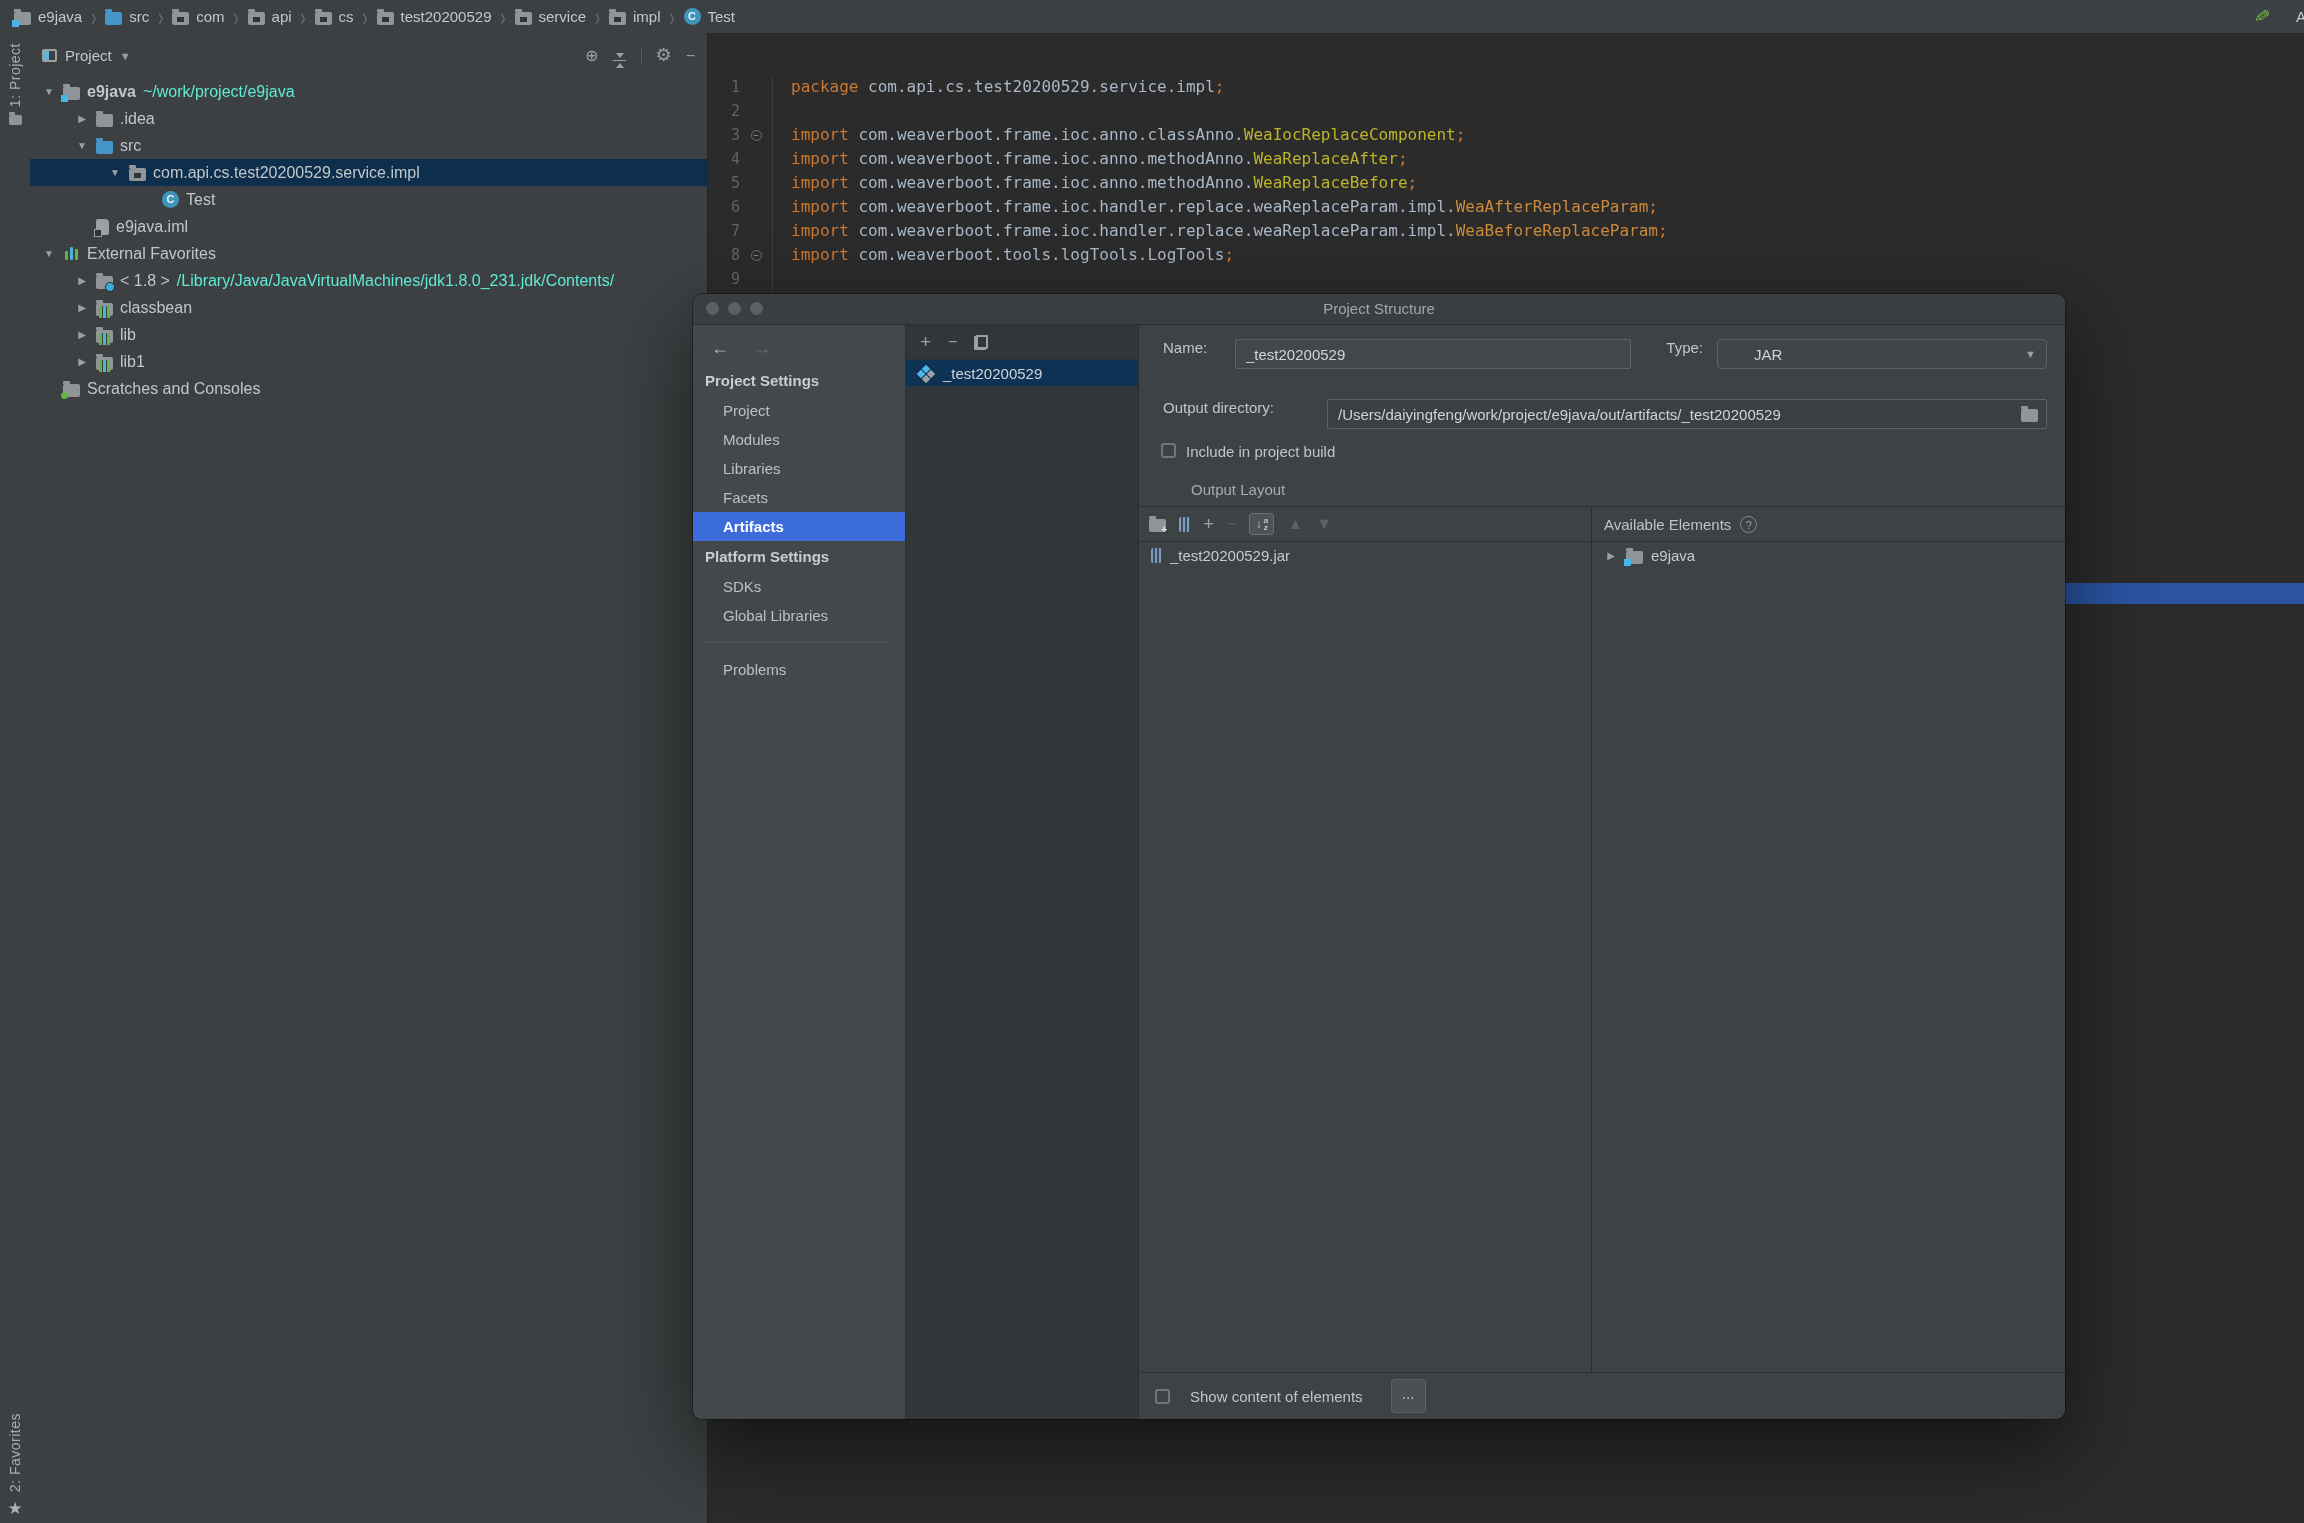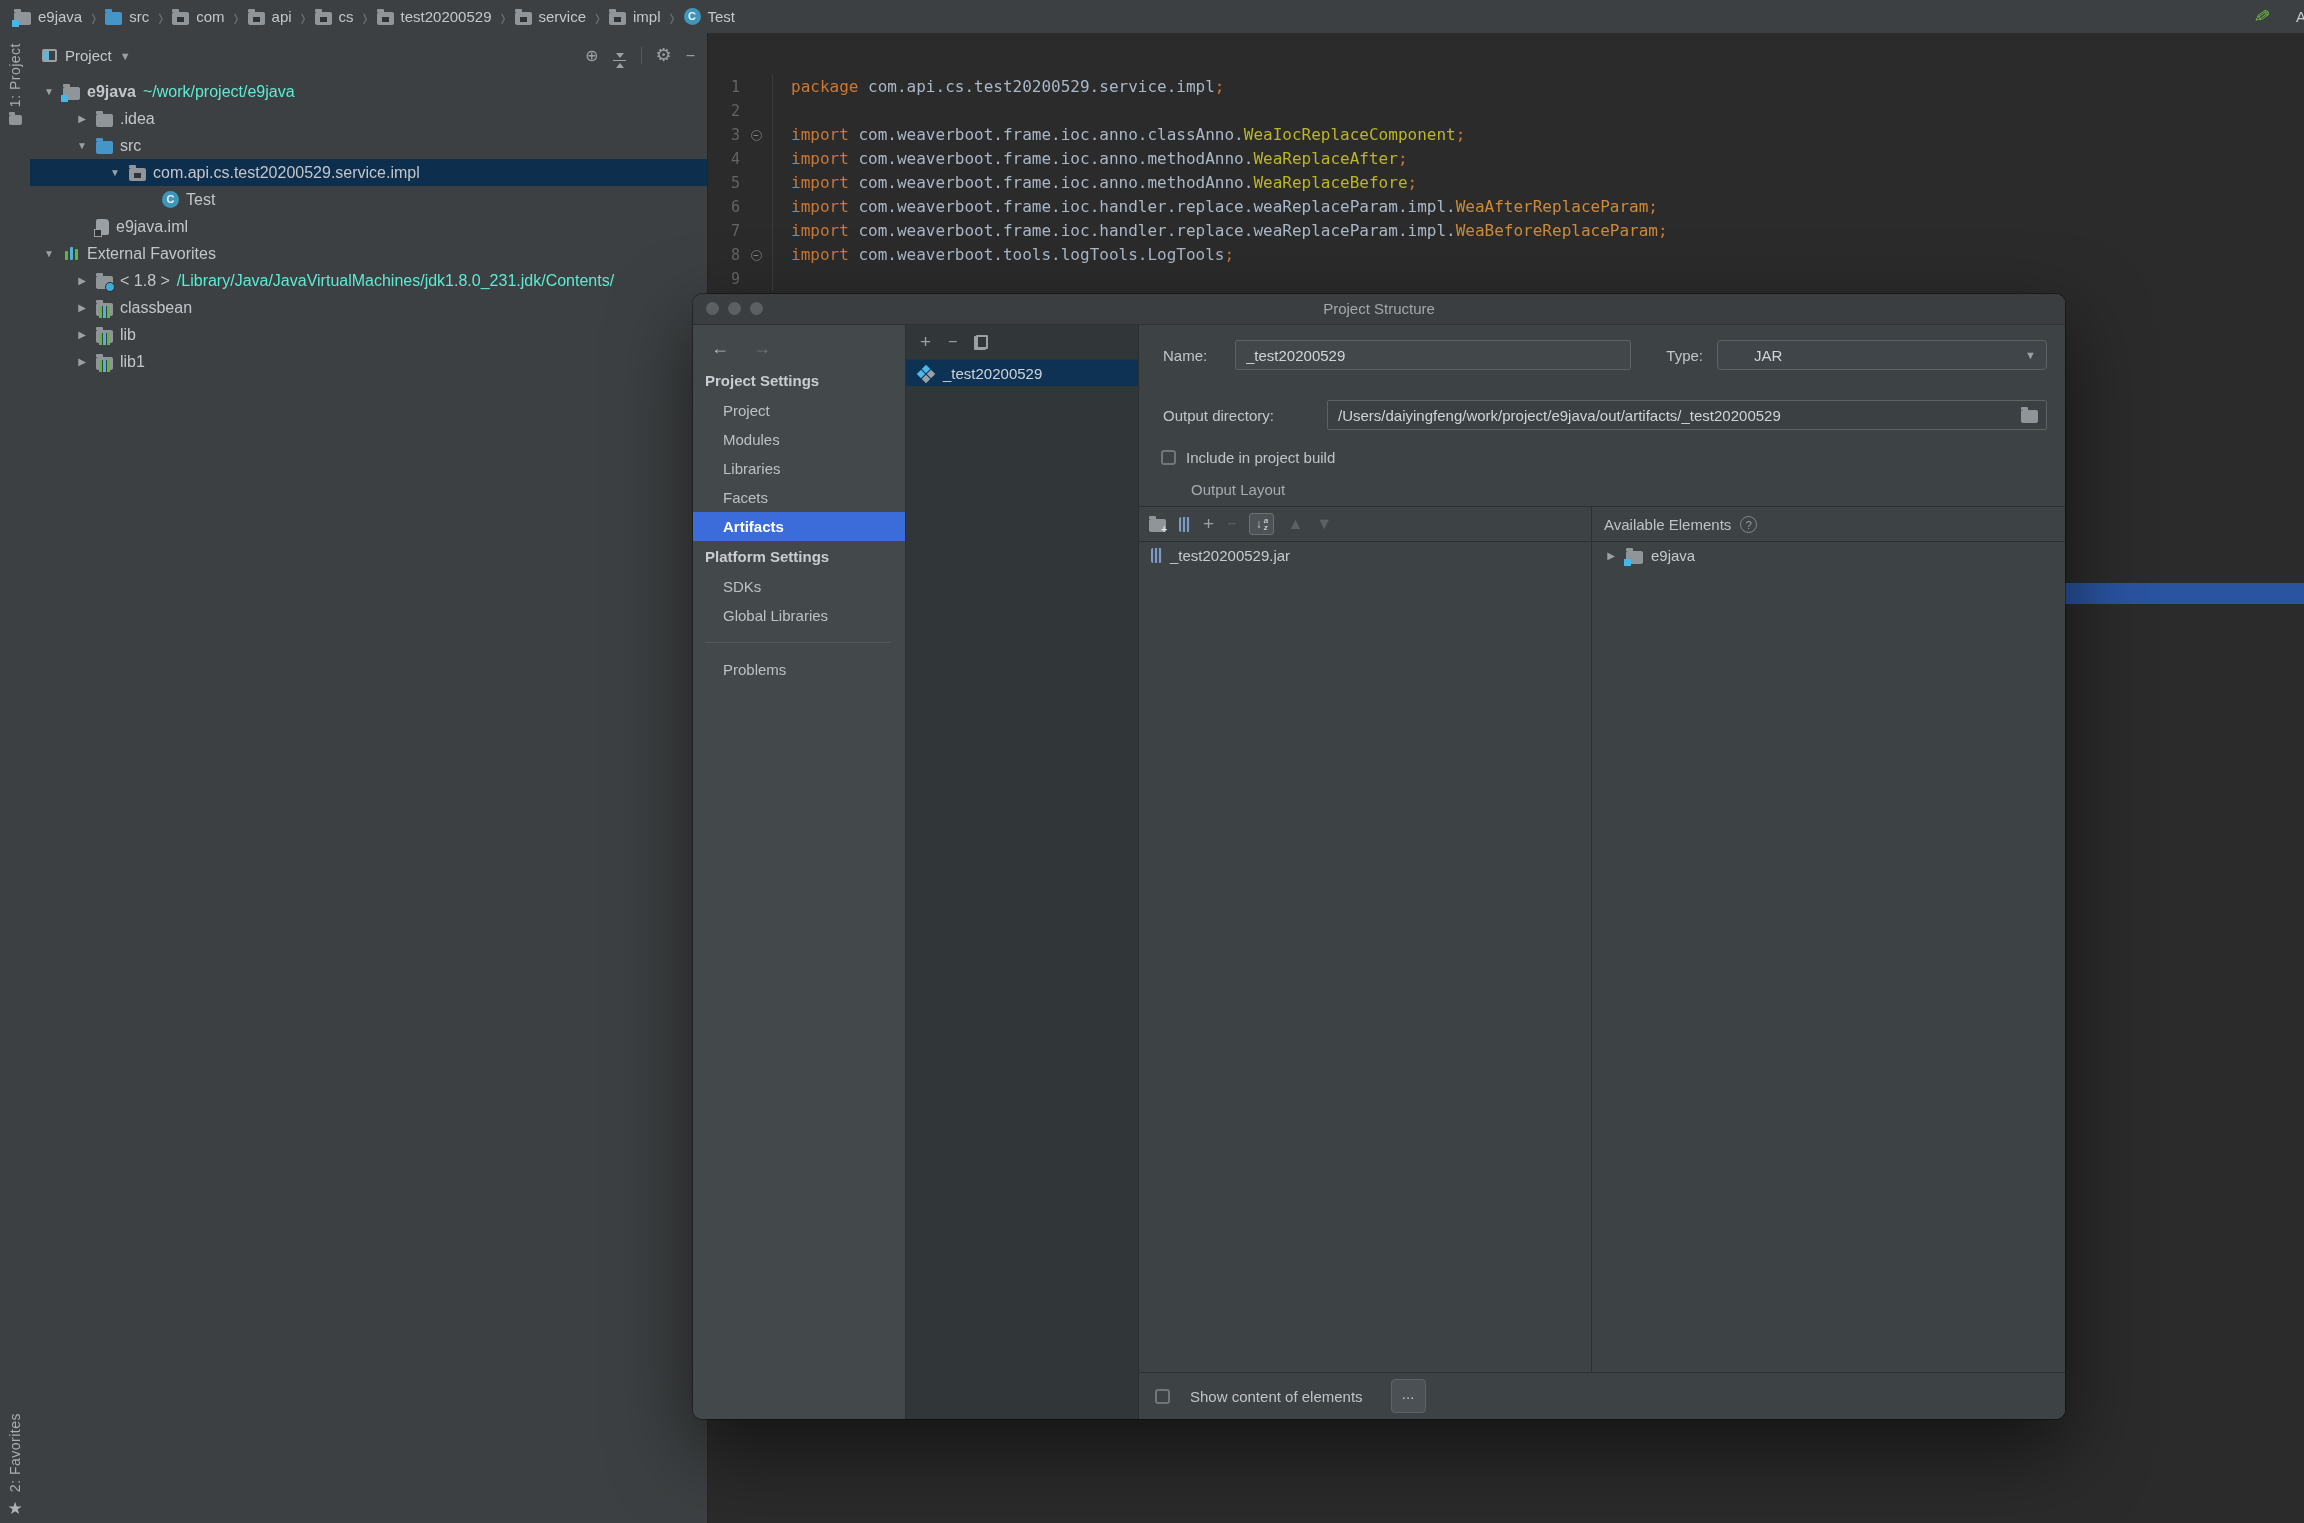--- a/index.html
+++ b/index.html
@@ -71,21 +71,21 @@
   .sb-item.sel{background:#3b6cd9;color:#fff;font-weight:bold}
   .sb-sep{height:1px;background:#54585b;margin:12px 14px 12px 12px}
   
   #dlg-mid{width:232px;flex:none;background:#313639;border-left:1px solid #2d3032;border-right:1px solid #2d3032;display:flex;flex-direction:column}
   #mid-toolbar{height:34px;flex:none;display:flex;align-items:center;gap:17px;padding-left:14px;border-bottom:1px solid #2d3032}
   .mrow{height:26px;display:flex;align-items:center;gap:8px;padding-left:12px;color:#ced3d7;white-space:nowrap}
   .mrow.sel{background:#0e3253}
   
   #dlg-right{flex:1;display:flex;flex-direction:column;min-width:0;background:#3d4245}
   #form-top{padding:14px 18px 0 16px;flex:none}
-  .frow{display:flex;align-items:center;height:32px}
+  .frow{display:flex;height:32px}
   #row-name{margin-bottom:28px}
   .flabel{color:#c2c6ca;flex:none}
   #name-label{width:64px;margin-left:8px;margin-right:8px}
   #name-input{width:396px;height:30px;box-sizing:border-box;background:#424749;border:1px solid #5c6265;border-radius:2px;
               color:#d0d5d9;font-size:15px;padding:0 10px;font-family:inherit;outline:none}
   #type-label{margin-left:auto;margin-right:14px}
   #type-combo{width:330px;height:30px;box-sizing:border-box;border:1px solid #5c6265;border-radius:4px;background:#3f4548;
               display:flex;align-items:center;gap:9px;padding:0 10px;color:#d0d5d9}
   .combo-caret{margin-left:auto;color:#9da0a3;font-size:11px}
   #row-outdir{margin-bottom:12px}
@@ -295,20 +295,25 @@
       <div class="trow" style="padding-left: 45px;">
         <span class="arr">▶</span>
         <span class="ic ic-lib"></span>
         <span>lib</span>
       </div>
       <div class="trow" style="padding-left: 45px;">
         <span class="arr">▶</span>
         <span class="ic ic-lib"></span>
         <span>lib1</span>
       </div>
+      <div class="trow" style="padding-left: 12px;">
+        <span class="arr"></span>
+        <span class="ic ic-scratches"></span>
+        <span>Scratches and Consoles</span>
+      </div>
     </div>
 </div>
 
 <div class="fill" id="editor">
   <div id="code">
       <div class="cline"><span class="ln">1</span><span class="foldc"></span><span><span class="seg-kw">package </span><span class="seg-pl">com.api.cs.test20200529.service.impl</span><span class="seg-kw">;</span></span></div>
       <div class="cline"><span class="ln">2</span><span class="foldc"></span><span></span></div>
       <div class="cline"><span class="ln">3</span><span class="foldc"><span class="foldm">−</span></span><span><span class="seg-kw">import </span><span class="seg-pl">com.weaverboot.frame.ioc.anno.classAnno.</span><span class="seg-ann">WeaIocReplaceComponent</span><span class="seg-kw">;</span></span></div>
       <div class="cline"><span class="ln">4</span><span class="foldc"></span><span><span class="seg-kw">import </span><span class="seg-pl">com.weaverboot.frame.ioc.anno.methodAnno.</span><span class="seg-ann">WeaReplaceAfter</span><span class="seg-kw">;</span></span></div>
       <div class="cline"><span class="ln">5</span><span class="foldc"></span><span><span class="seg-kw">import </span><span class="seg-pl">com.weaverboot.frame.ioc.anno.methodAnno.</span><span class="seg-ann">WeaReplaceBefore</span><span class="seg-kw">;</span></span></div>

